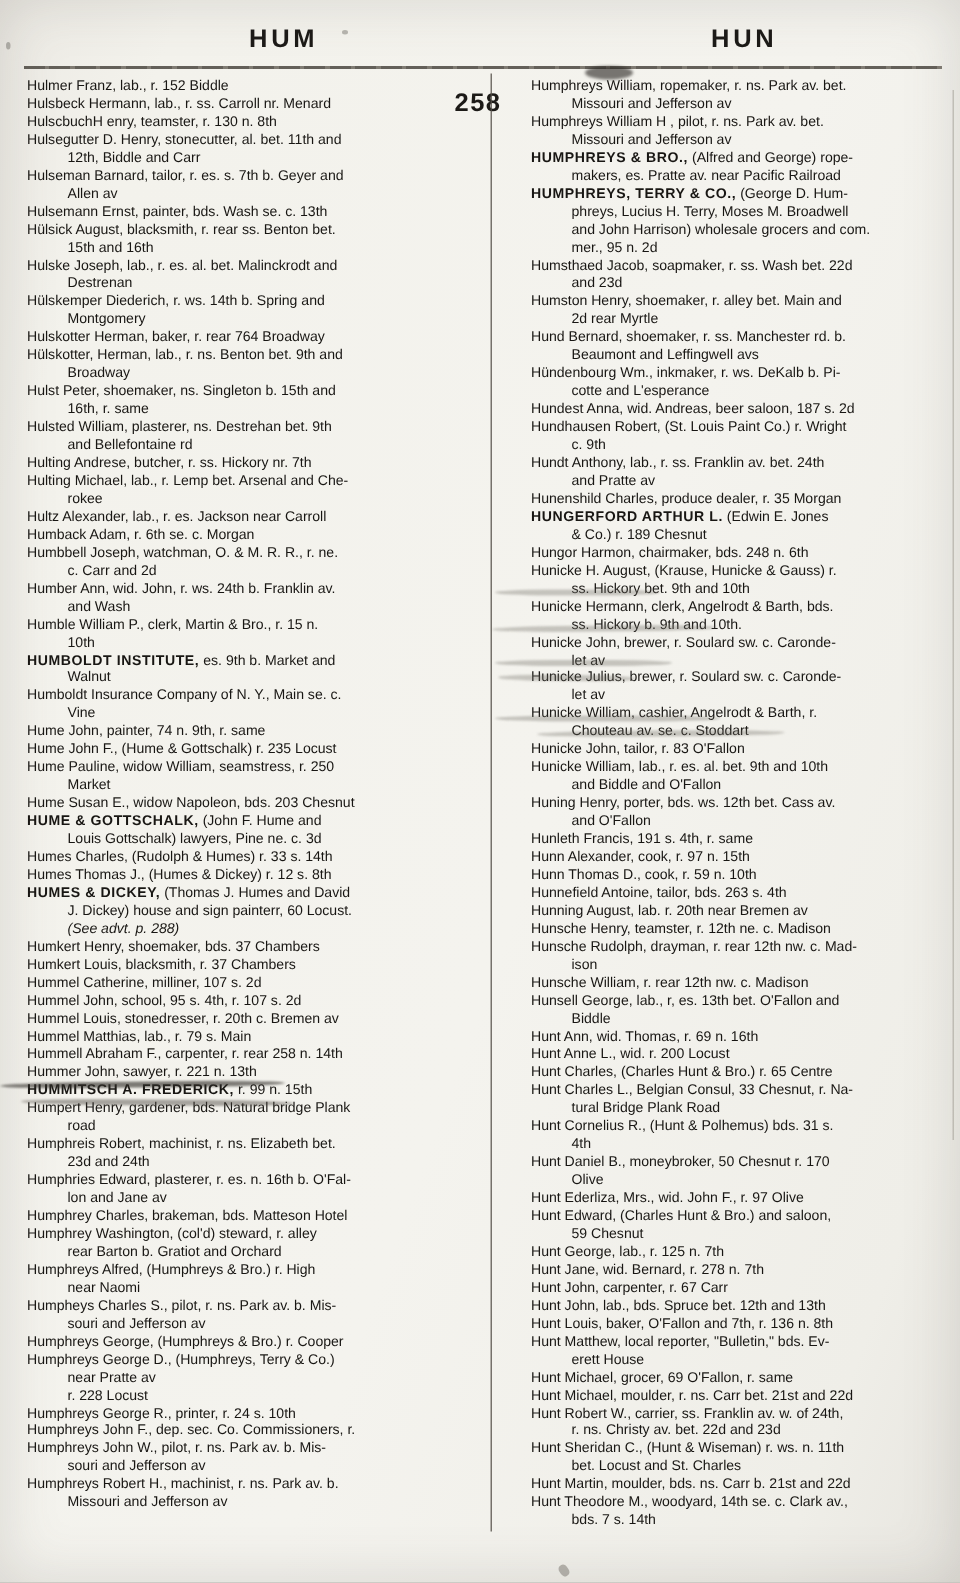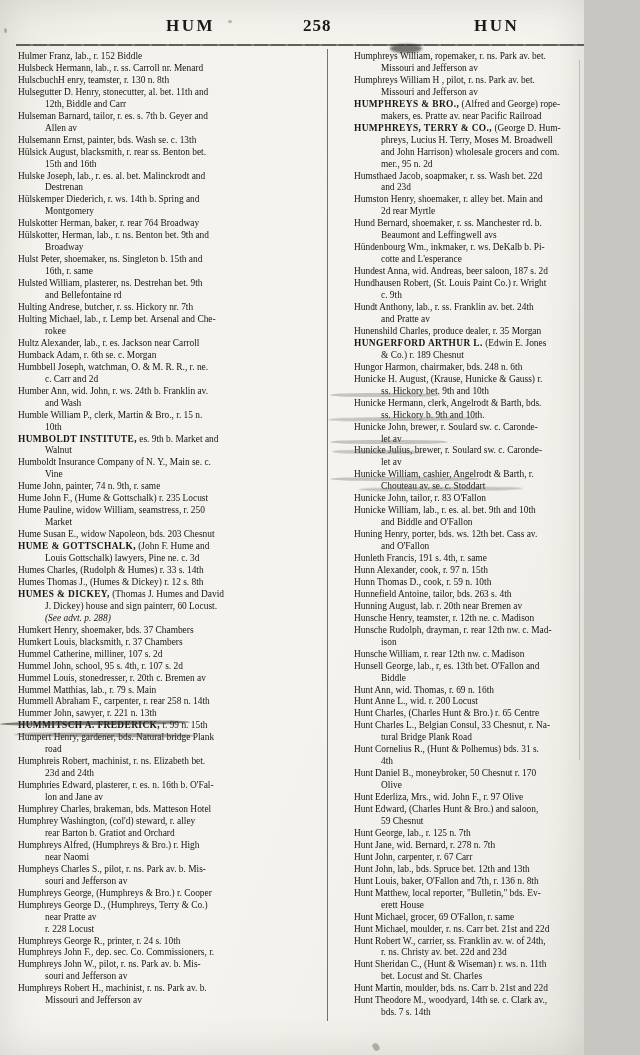--- a/index.html
+++ b/index.html
@@ -1,31 +1,31 @@
 <!DOCTYPE html>
 <html><head>
 <meta charset="utf-8">
 <style>
   html,body{margin:0;padding:0;background:#c8c6c0;}
   .page{
     position:relative;
-    width:584px;height:1055px;
+    width:640px;height:1055px;
     background:linear-gradient(110deg,#eceae4 0%,#f3f2ec 12%,#f4f3ee 55%,#efeee8 88%,#e7e5df 100%);
     box-shadow:inset 0 0 38px rgba(90,85,75,.18);
     overflow:hidden;
-    font-family:Liberation Serif, serif;
+    font-family:Liberation Sans, sans-serif;
     color:#181613;
   }
   .hdr-label{
     position:absolute;top:16px;
     font-size:17px;font-weight:bold;letter-spacing:2.5px;
     color:#1c1a17;
   }
   .hdr-hum{left:166px;}
-  .hdr-page{left:303px;letter-spacing:1px;}
+  .hdr-page{left:303px;letter-spacing:1px;margin-top:43px;}
   .hdr-hun{left:474px;}
   .top-rule{
     position:absolute;left:16px;top:44px;width:612px;height:2px;
     background:repeating-linear-gradient(90deg,#4a463f 0 14px,#6b665d 14px 17px);
     opacity:.85;
   }
   .col-divider{
     position:absolute;left:327px;top:49px;width:1px;height:972px;
     background:#55504a;opacity:.8;
   }

